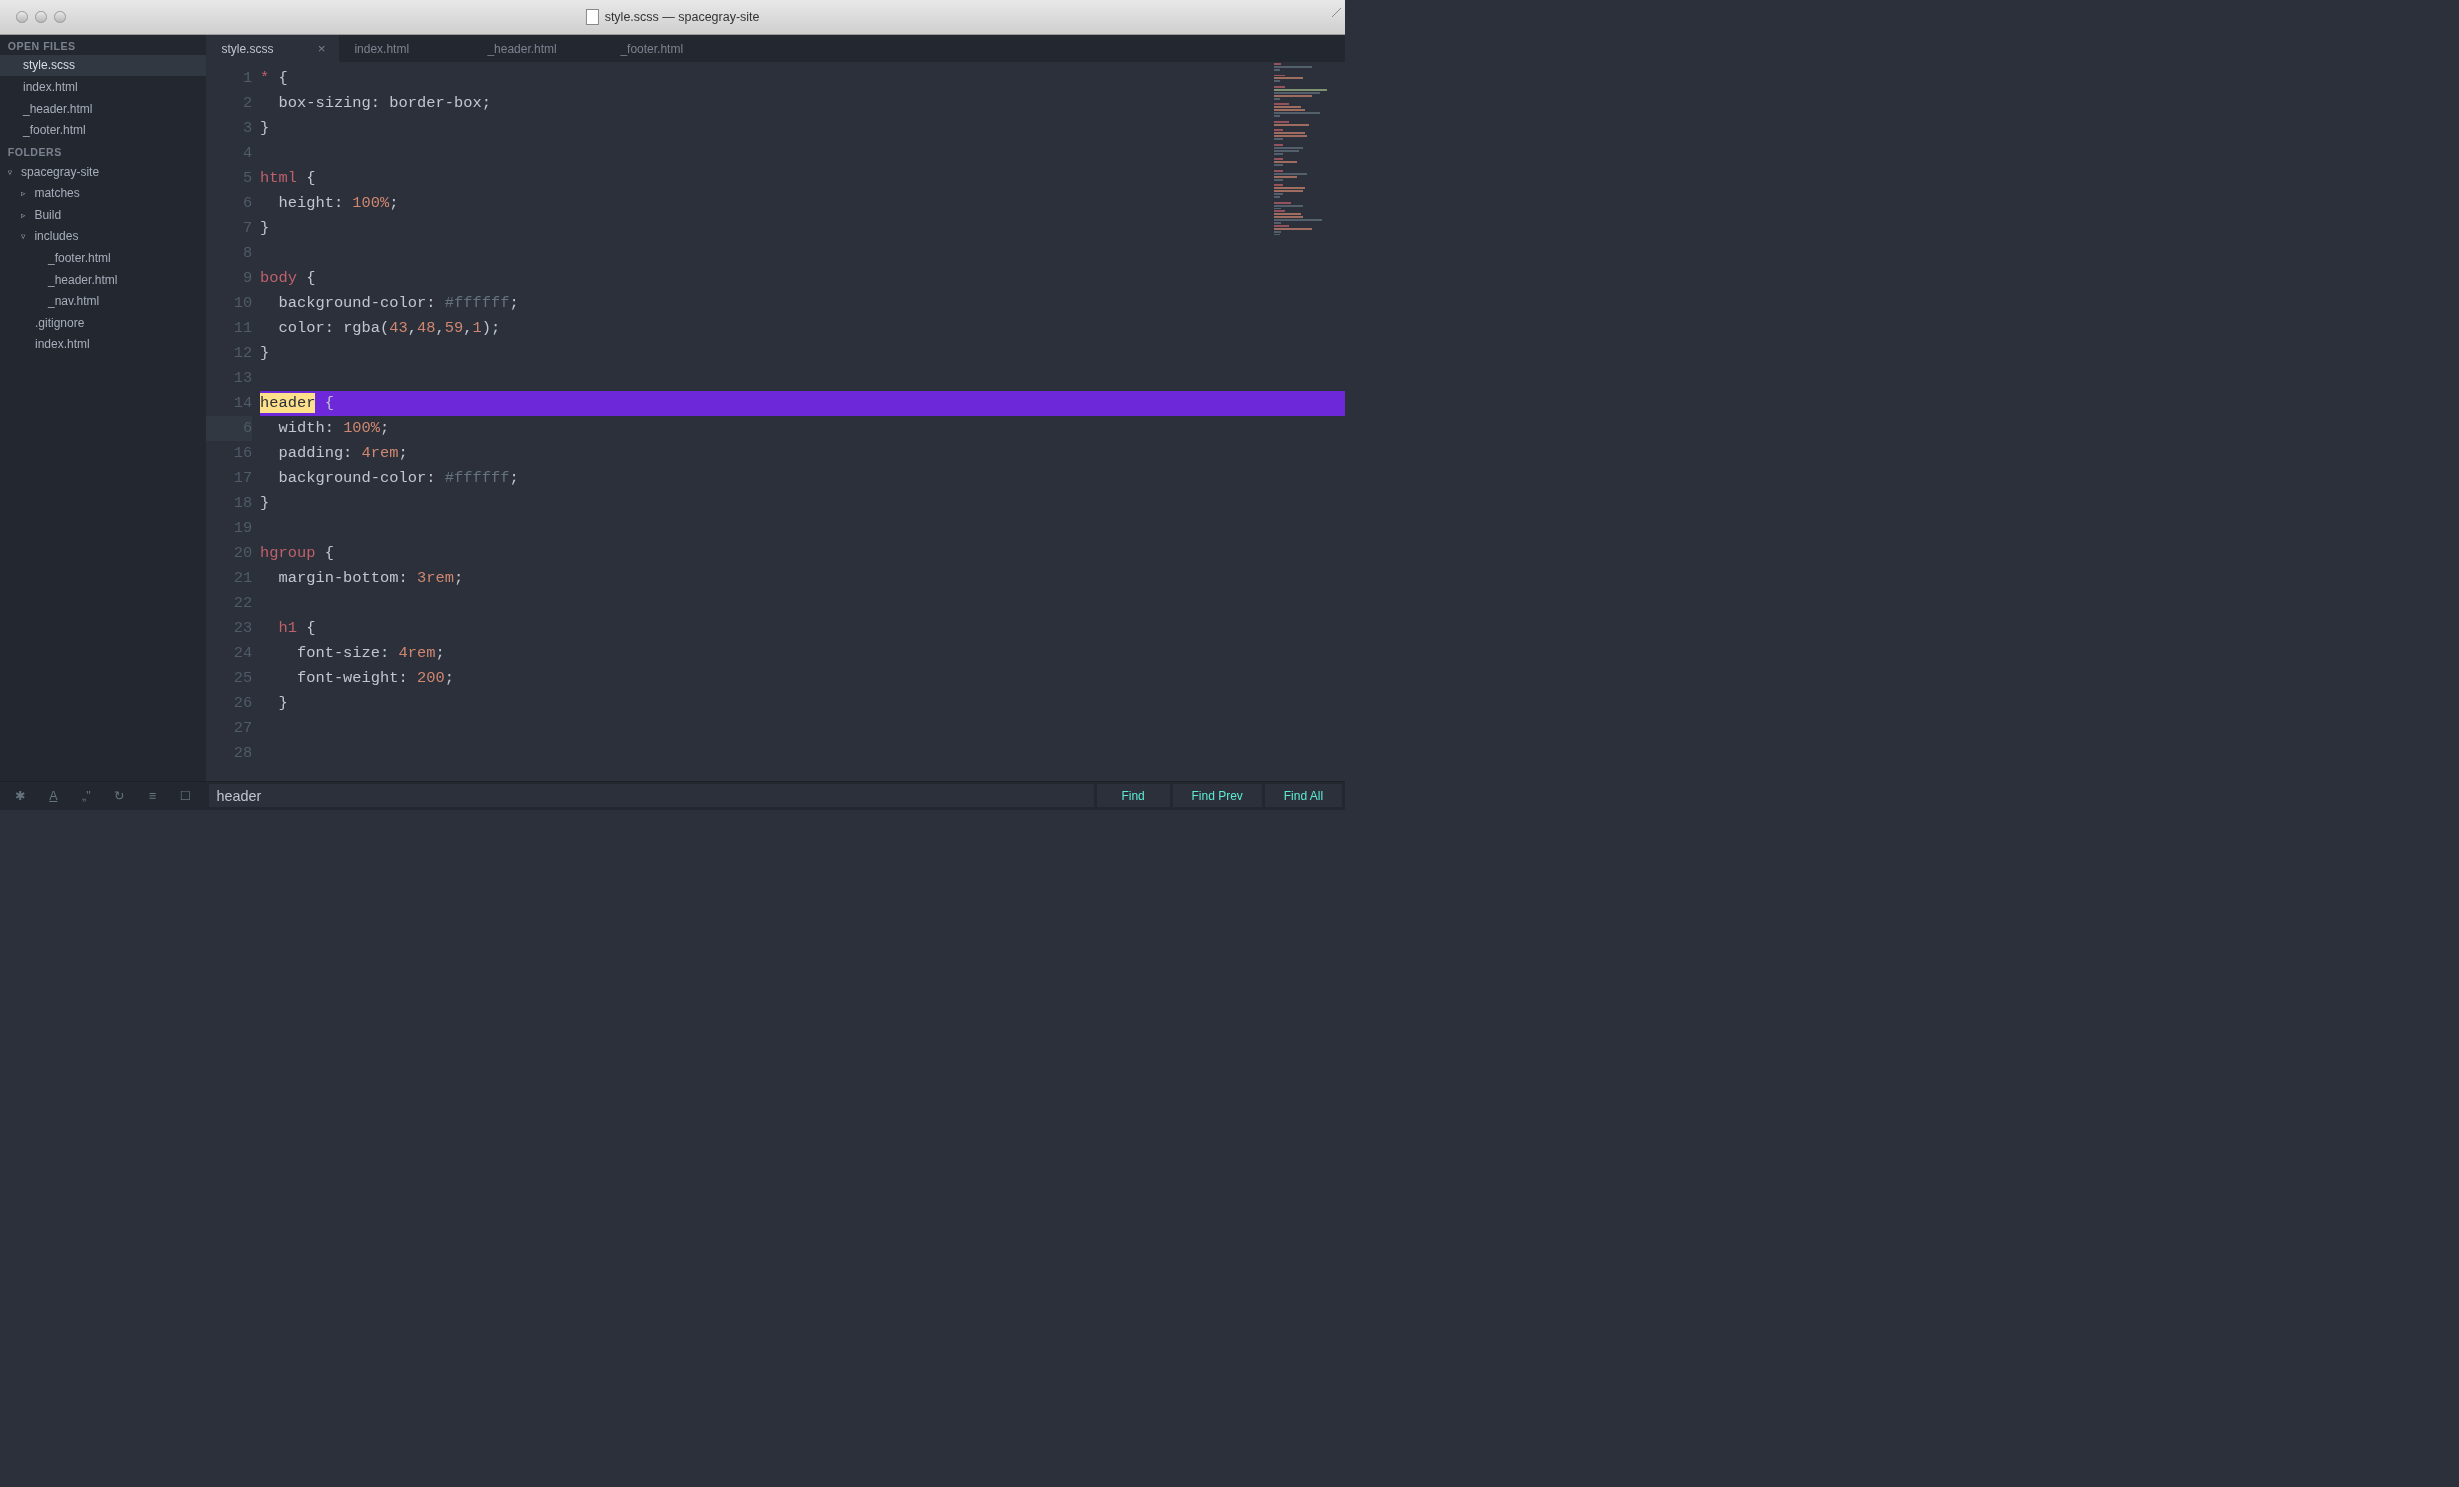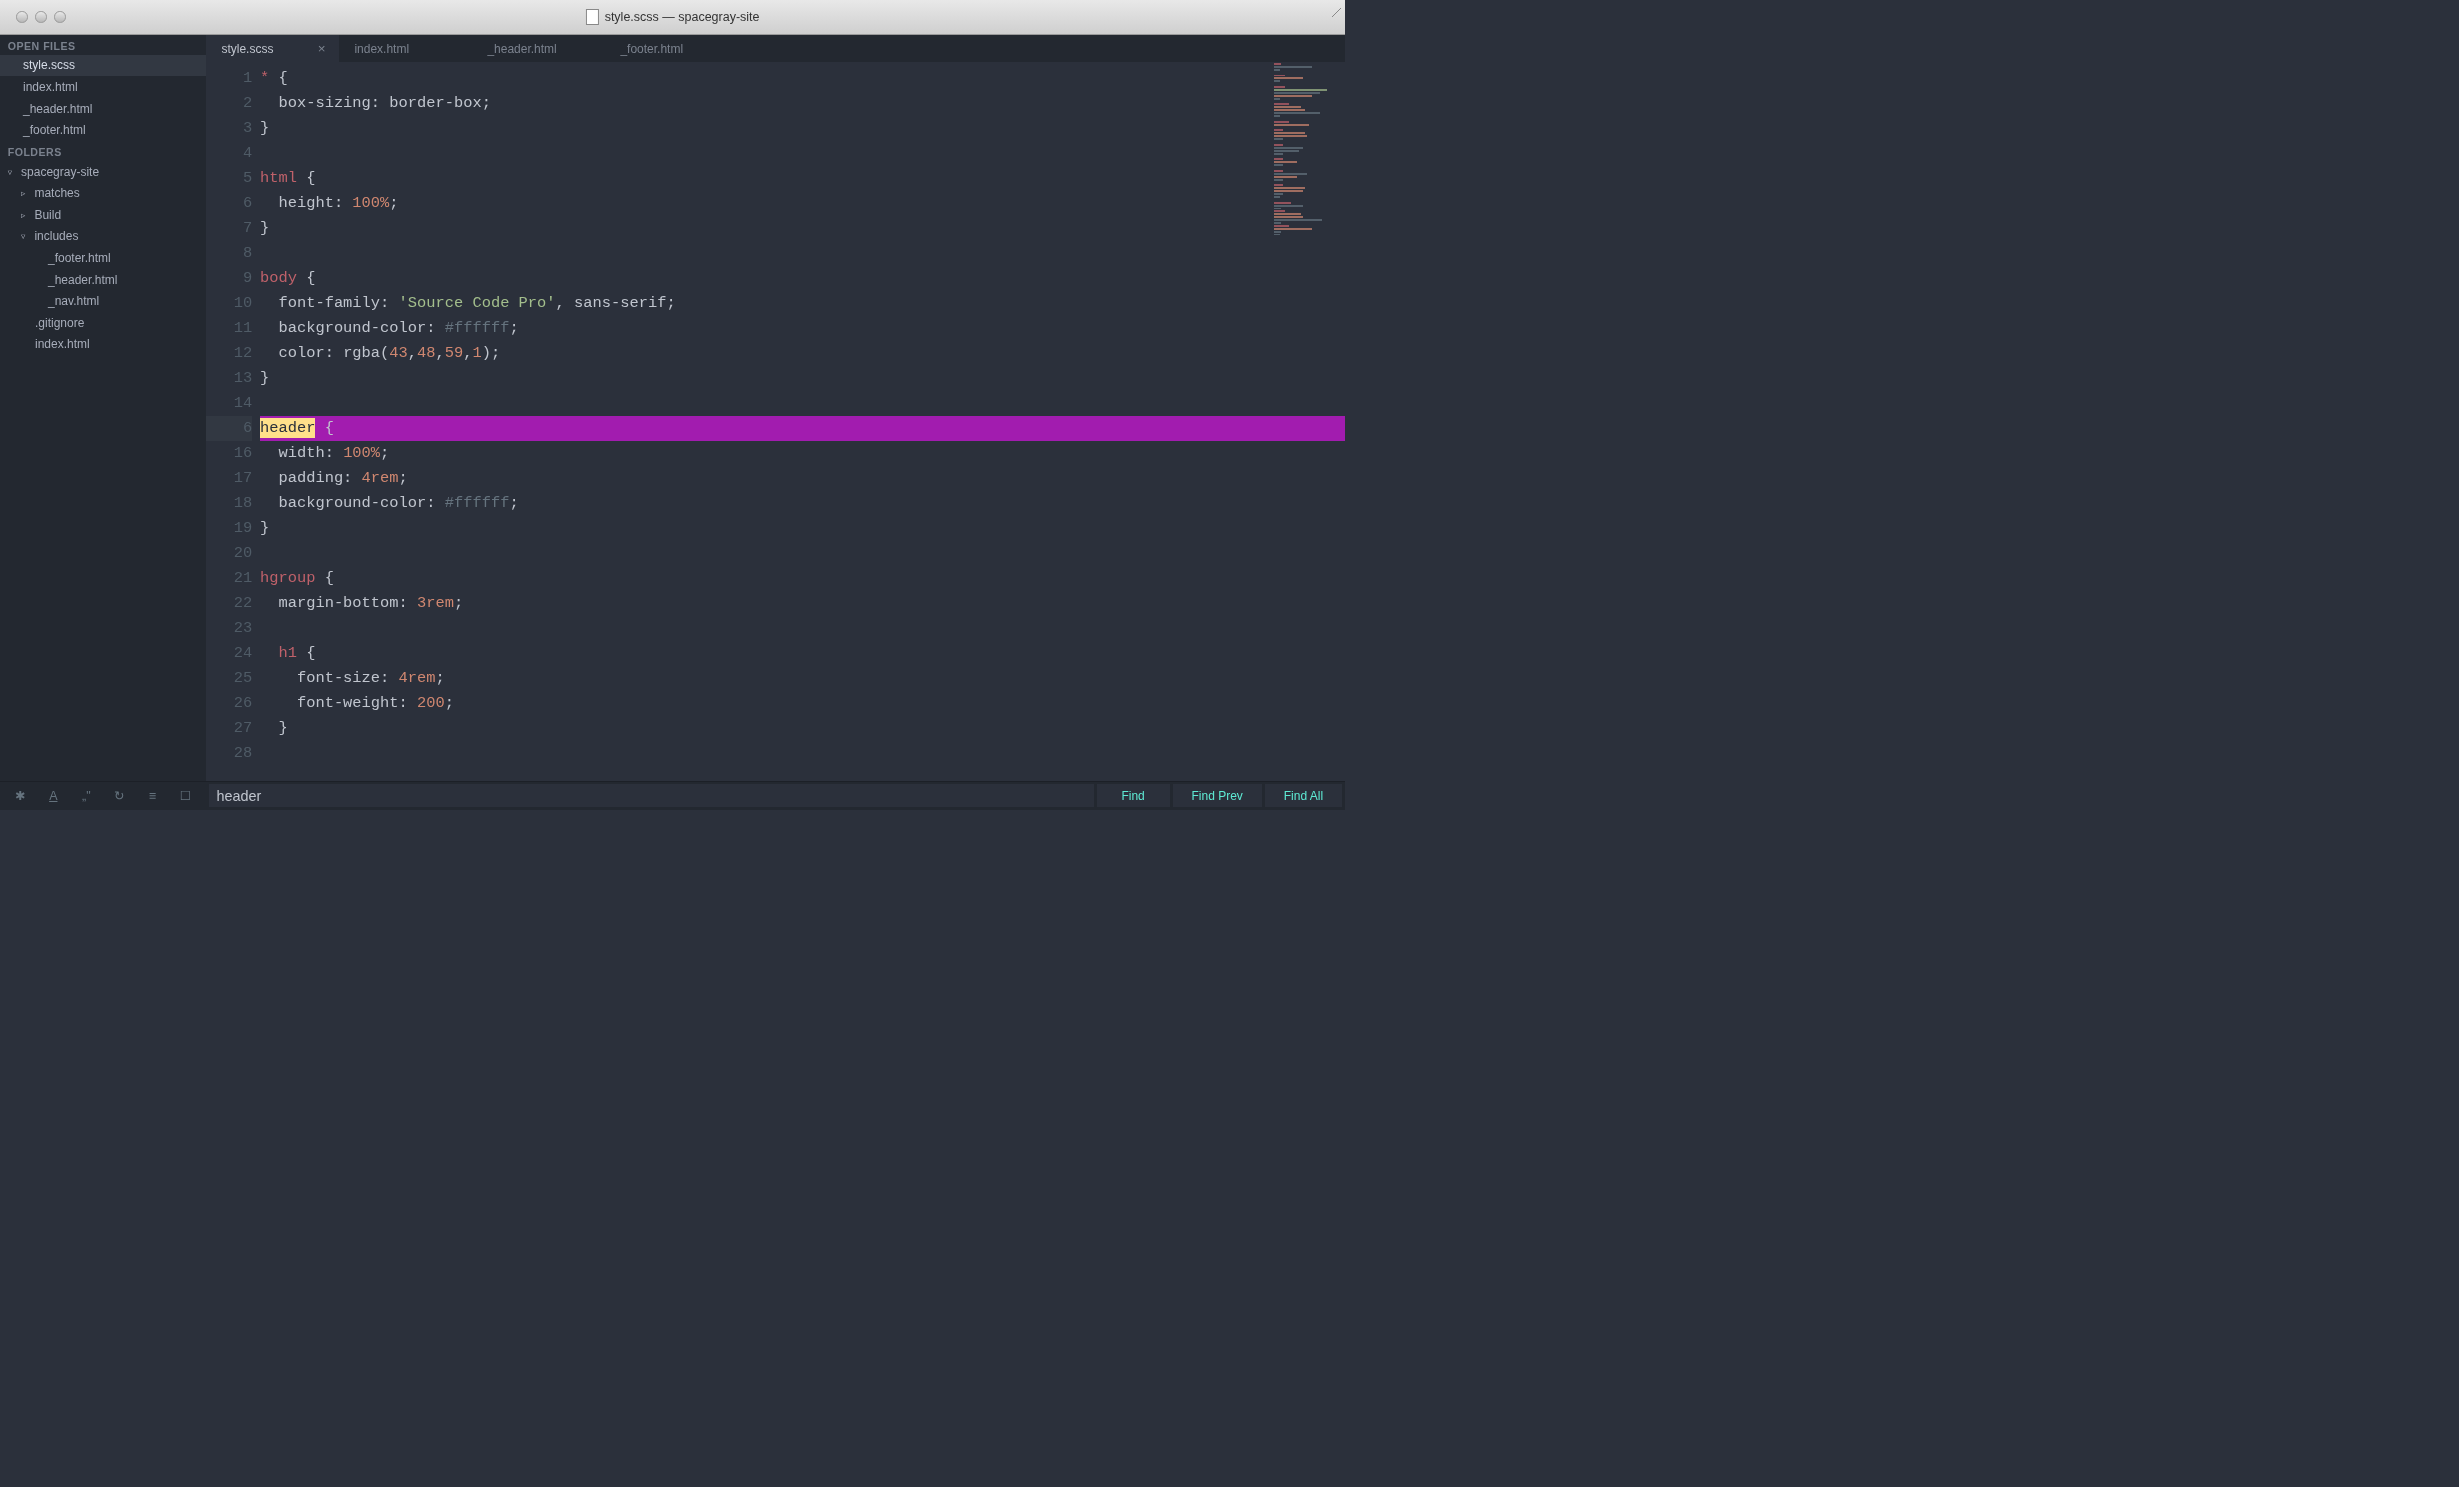--- a/index.html
+++ b/index.html
@@ -110,21 +110,21 @@
   text-align: right;
   padding: 3.8px 7.7px 0 0;
 }
 .gutter div { height: 25px; line-height: 25px; }
 .gutter .hl { background: #323842; }
 .code {
   flex: 1;
   padding-top: 3.8px;
 }
 .line { height: 25px; line-height: 25px; white-space: pre; }
-.line.hl { background: #a21caf; }
+.line.hl { background: #6d28d9; }
 .c-star { color: #bf616a; }
 .c-sel { color: #bf616a; }
 .c-prop { color: #c0c5ce; }
 .c-punc { color: #c0c5ce; }
 .c-num { color: #d08770; }
 .c-str { color: #a3be8c; }
 .c-id { color: #65737e; }
 .sel-hl {
   background: #ffe08a;
   color: #2b303b;
@@ -296,21 +296,20 @@
       <div class="code">
         <div class="line"><span class="c-star">*</span><span class="c-punc"> {</span></div>
         <div class="line"><span class="c-prop">  box-sizing: border-box;</span></div>
         <div class="line"><span class="c-punc">}</span></div>
         <div class="line"></div>
         <div class="line"><span class="c-sel">html</span><span class="c-punc"> {</span></div>
         <div class="line"><span class="c-prop">  height:</span><span class="c-num"> 100%</span><span class="c-punc">;</span></div>
         <div class="line"><span class="c-punc">}</span></div>
         <div class="line"></div>
         <div class="line"><span class="c-sel">body</span><span class="c-punc"> {</span></div>
-        <div class="line"><span class="c-prop">  font-family:</span><span class="c-str"> 'Source Code Pro'</span><span class="c-prop">, sans-serif;</span></div>
         <div class="line"><span class="c-prop">  background-color:</span><span class="c-id"> #ffffff</span><span class="c-punc">;</span></div>
         <div class="line"><span class="c-prop">  color:</span><span class="c-prop"> rgba</span><span class="c-punc">(</span><span class="c-num">43</span><span class="c-punc">,</span><span class="c-num">48</span><span class="c-punc">,</span><span class="c-num">59</span><span class="c-punc">,</span><span class="c-num">1</span><span class="c-punc">);</span></div>
         <div class="line"><span class="c-punc">}</span></div>
         <div class="line"></div>
         <div class="line hl"><span class="sel-hl">header</span><span class="c-punc"> {</span></div>
         <div class="line"><span class="c-prop">  width:</span><span class="c-num"> 100%</span><span class="c-punc">;</span></div>
         <div class="line"><span class="c-prop">  padding:</span><span class="c-num"> 4rem</span><span class="c-punc">;</span></div>
         <div class="line"><span class="c-prop">  background-color:</span><span class="c-id"> #ffffff</span><span class="c-punc">;</span></div>
         <div class="line"><span class="c-punc">}</span></div>
         <div class="line"></div>

